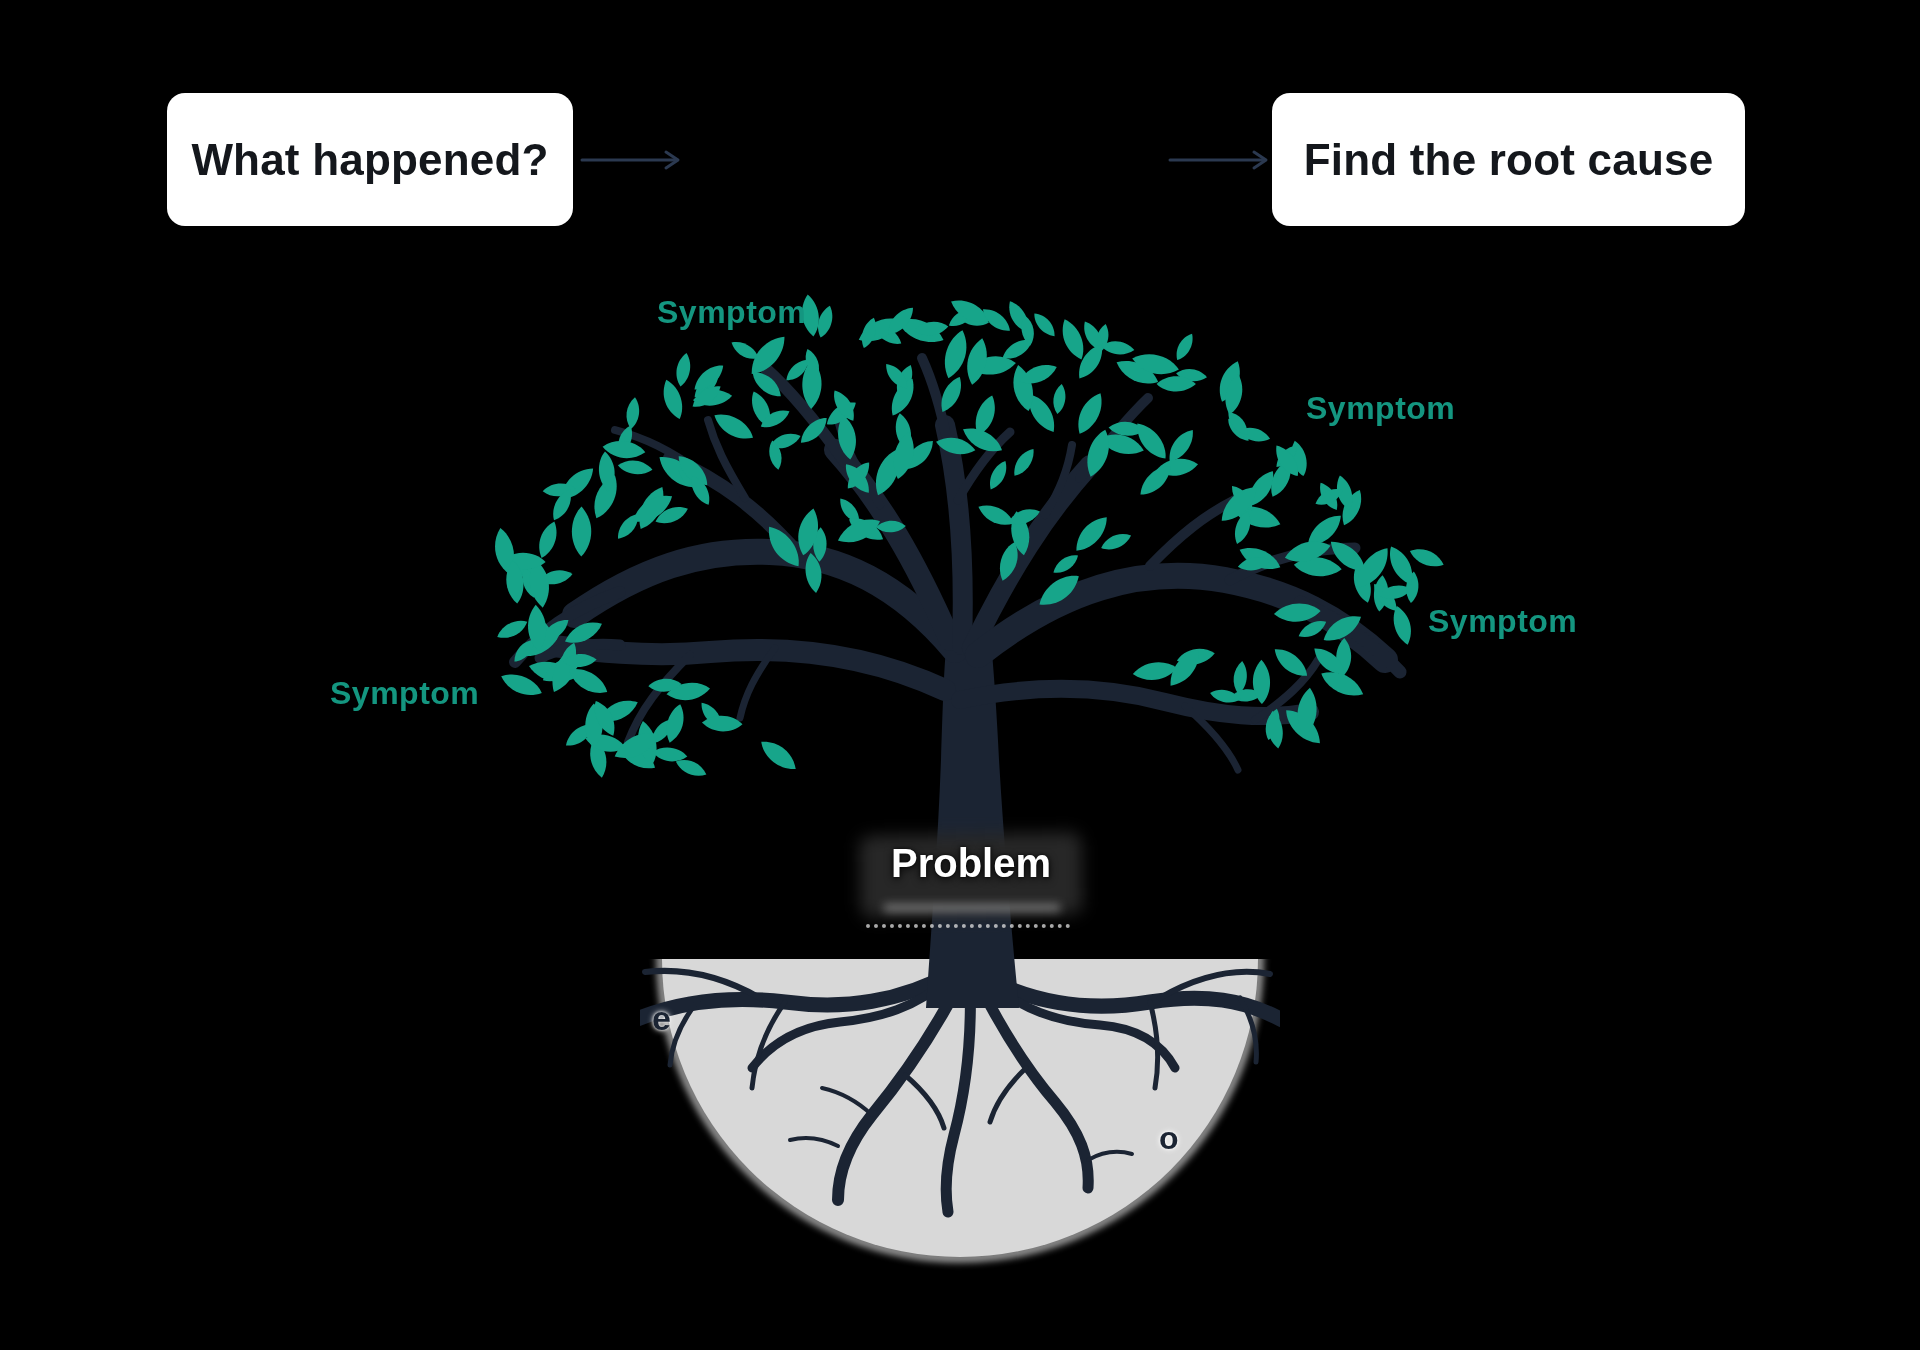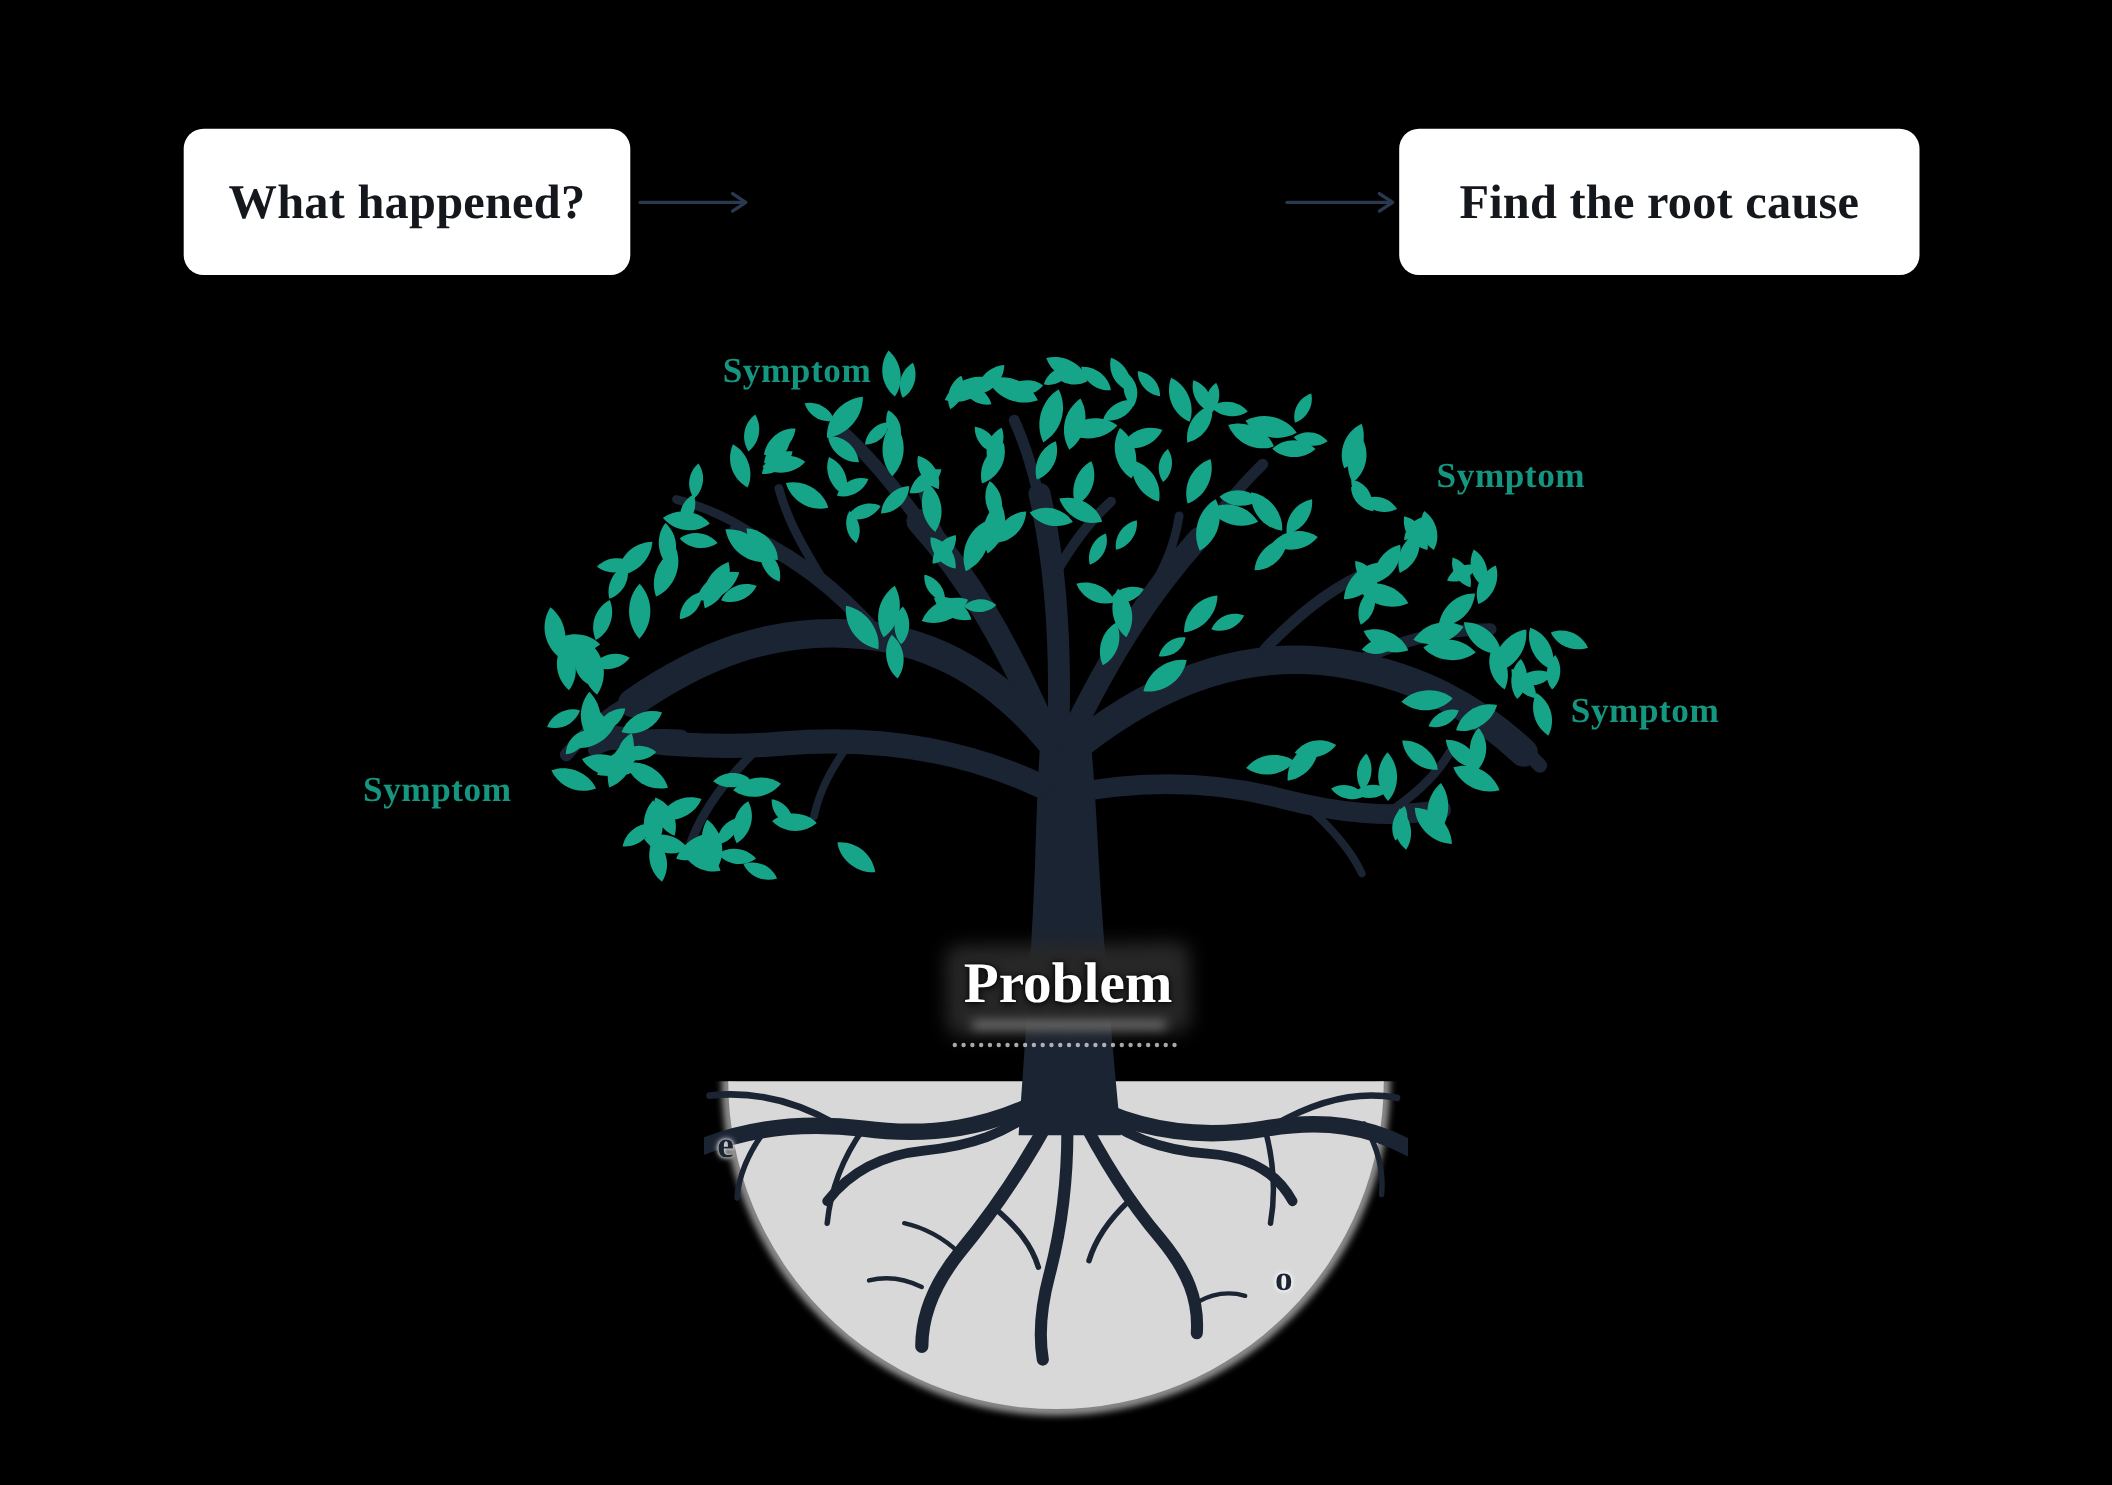--- a/index.html
+++ b/index.html
@@ -3,21 +3,21 @@
 <meta charset="utf-8">
 <style>
   :root{
     --leaf:#17a58a; --branch:#1b2433; --symptom_text:#149680; --soil:#d8d8d8;
     --arrow:#2b3950; --box_bg:#ffffff; --box_text:#14171c; --problem_text:#ffffff;
     --background:#000000;
   }
   *{margin:0;padding:0;box-sizing:border-box;}
   html,body{width:1920px;height:1350px;background:var(--background);overflow:hidden;}
   .canvas{position:relative;width:1920px;height:1278px;background:var(--background);
-          font-family:Liberation Serif, serif;margin-top:24px;}
+          font-family:Liberation Sans, sans-serif;}
   
   .flow-box{position:absolute;top:93px;height:133px;background:var(--box_bg);
             border-radius:18px;display:flex;align-items:center;justify-content:center;
             color:var(--box_text);font-size:44px;font-weight:600;letter-spacing:.2px;}
   .box-1{left:167px;width:406px;}
   .box-2{left:698px;width:462px;}
   .box-3{left:1272px;width:473px;}
   .flow-arrow{position:absolute;top:144px;width:112px;height:32px;}
   .arrow-1{left:578px;} .arrow-2{left:1166px;}
   .flow-arrow line,.flow-arrow path{stroke:var(--arrow);stroke-width:3;fill:none;stroke-linecap:round;stroke-linejoin:round;}
@@ -36,21 +36,21 @@
   .symptom-2{left:1306px;top:390px;}
   .symptom-3{left:330px;top:675px;}
   .symptom-4{left:1428px;top:603px;}
   .problem-smudge{position:absolute;left:860px;top:834px;width:222px;height:82px;
                   background:#272727;border-radius:12px;filter:blur(8px);transform:rotate(-1deg);}
   .problem-speckle{position:absolute;left:884px;top:904px;width:176px;height:8px;
                    background:rgba(255,255,255,.38);filter:blur(5px);}
   .problem-underline{position:absolute;left:866px;top:924px;width:204px;height:0;
                      border-top:4px dotted rgba(232,232,232,.85);opacity:.85;}
   .problem-label{position:absolute;left:971px;top:841px;transform:translateX(-50%);
-                 color:var(--problem_text);font-size:52px;font-weight:700;
+                 color:var(--problem_text);font-size:40px;font-weight:700;
                  text-shadow:0 2px 8px rgba(0,0,0,.9),0 0 3px rgba(0,0,0,.8);}
   .soil-glyph{position:absolute;color:var(--branch);font-weight:700;
               text-shadow:0 0 3px #fff,0 0 6px #fff;}
   .glyph-e{left:652px;top:999px;font-size:34px;}
   .glyph-o{left:1159px;top:1120px;font-size:32px;}
 </style>
 </head>
 <body>
 
 <div class="canvas">

